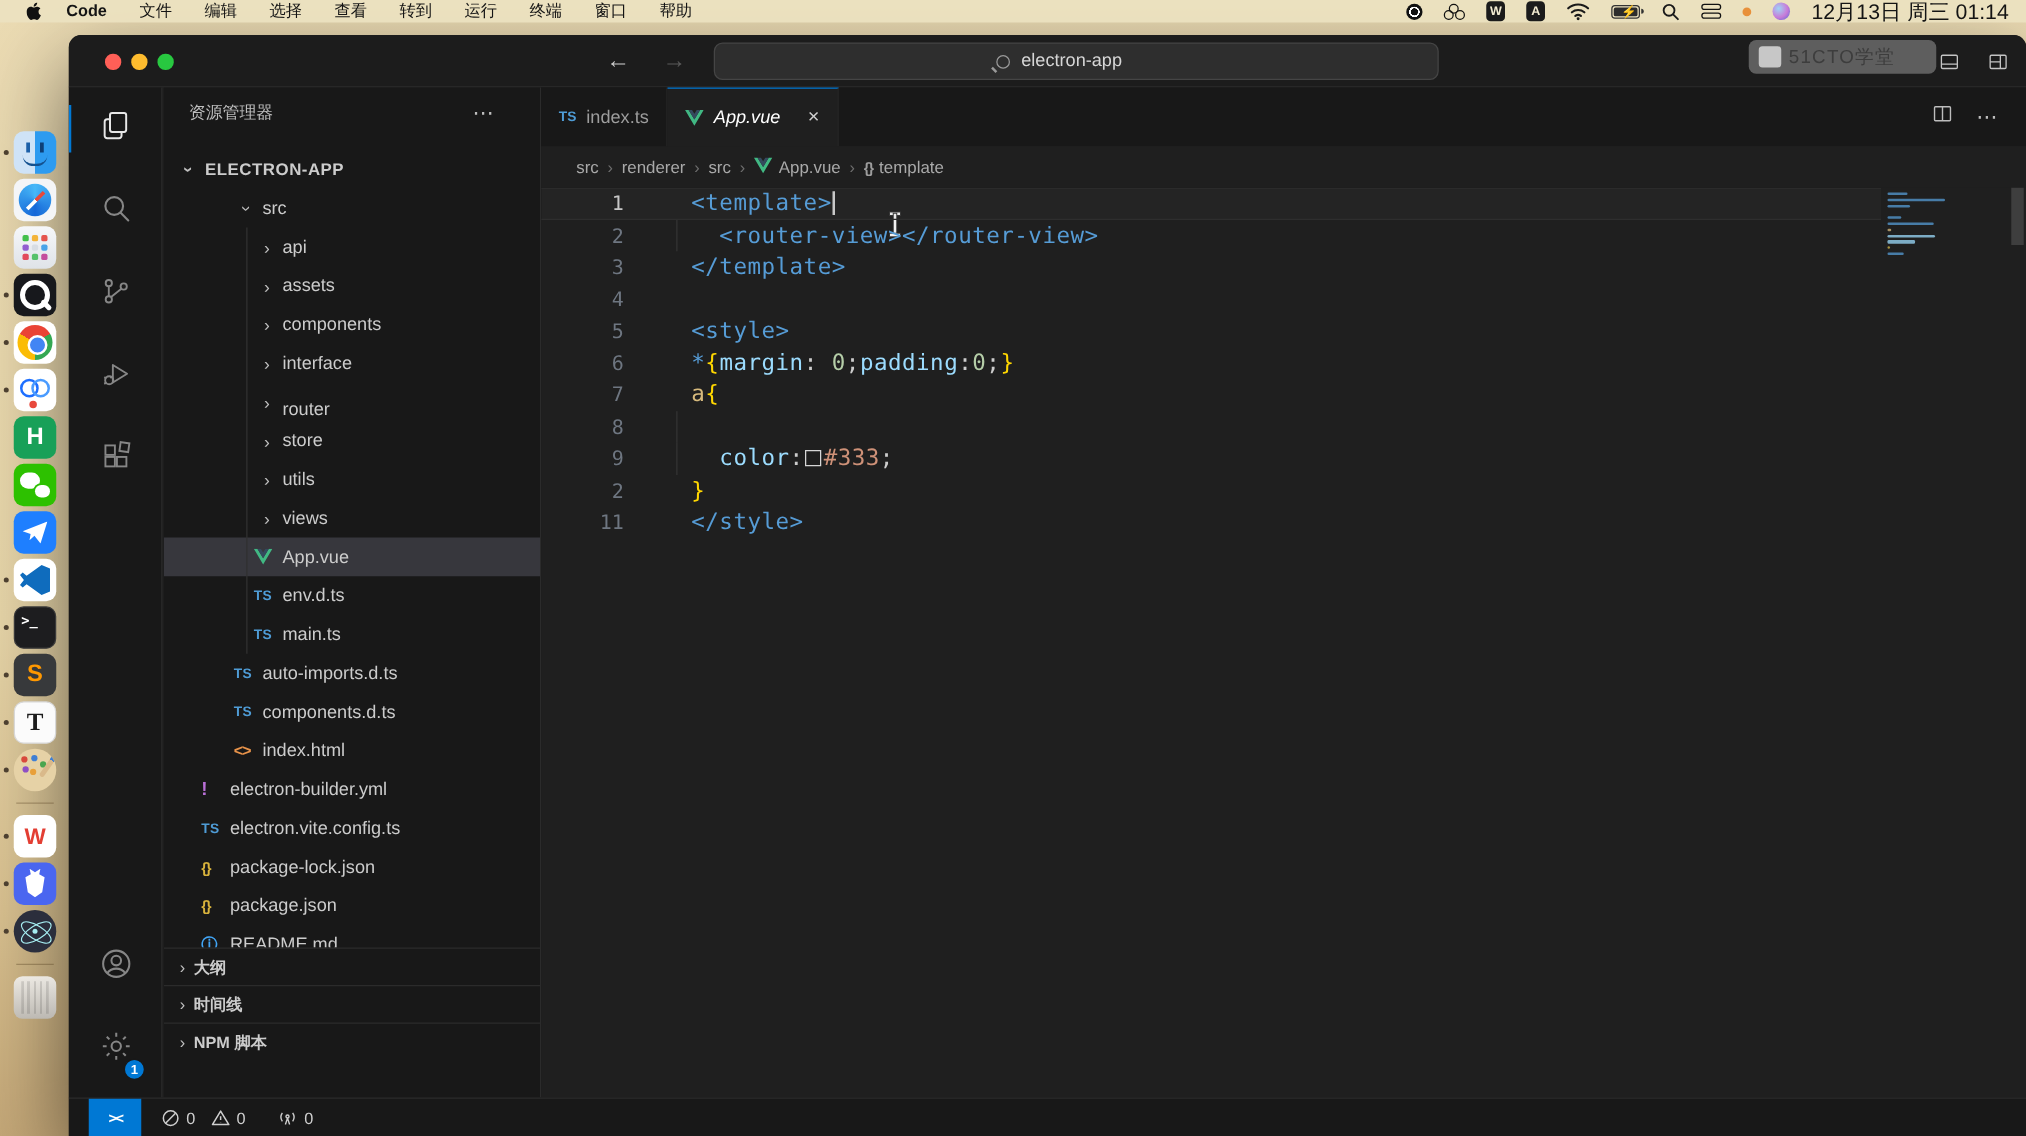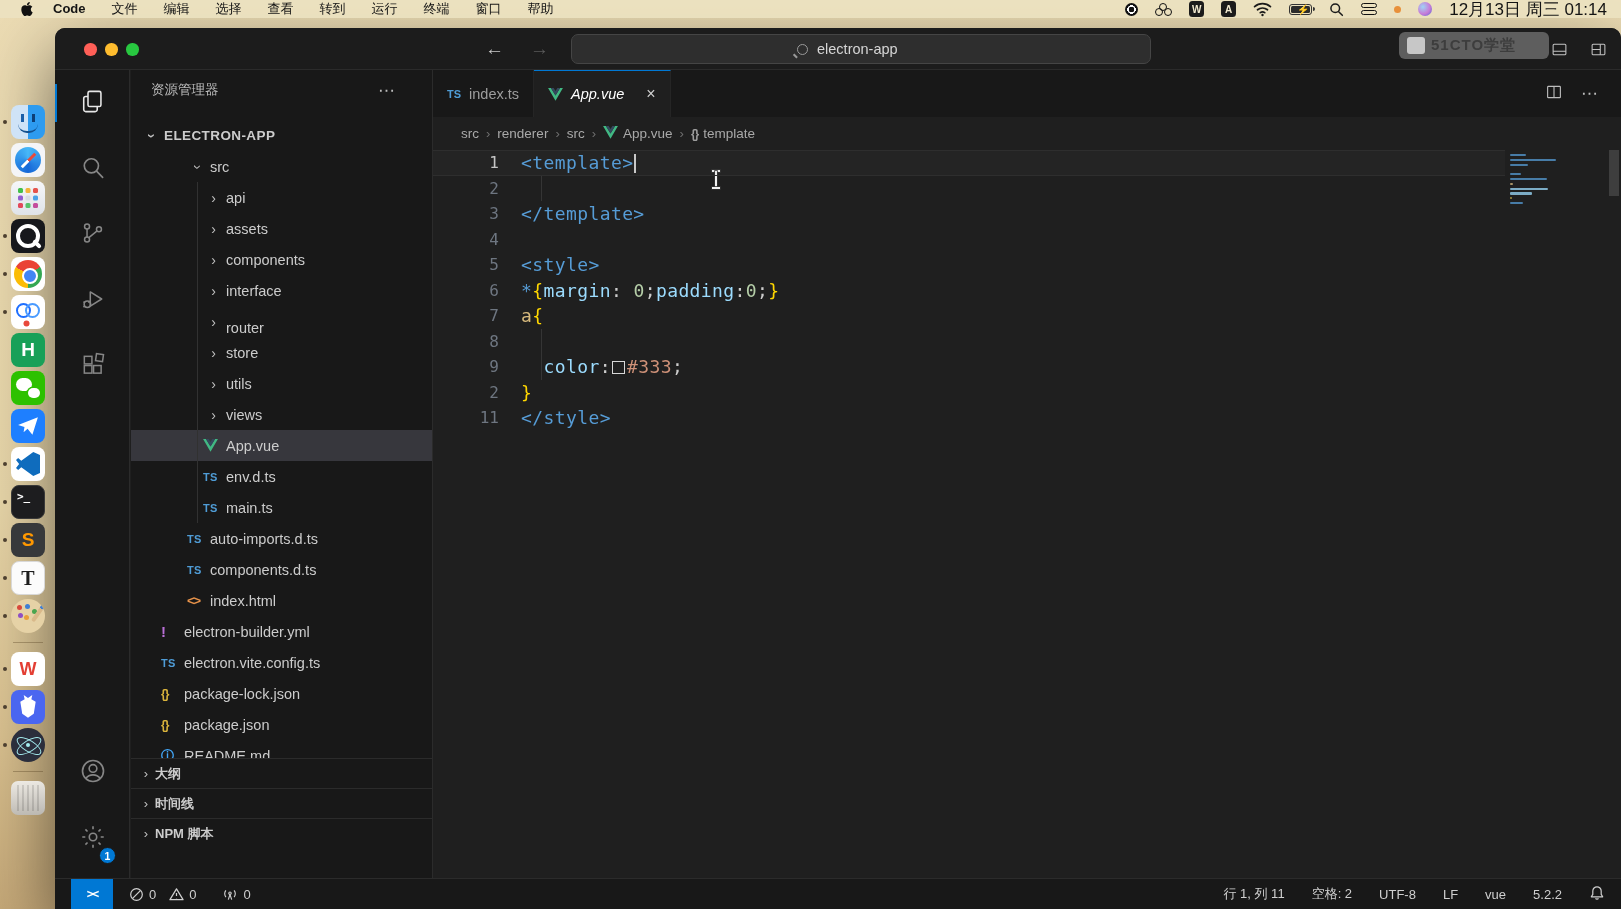--- a/index.html
+++ b/index.html
@@ -97,21 +97,21 @@
   .searchbox{position:absolute;left:516px;top:6px;width:580px;height:30px;background:#2e2e2e;border:1px solid #454545;border-radius:7px;
     display:flex;align-items:center;justify-content:center;gap:7px;}
   .searchbox input{background:transparent;border:none;outline:none;color:#d6d6d6;font-size:14.5px;font-family:"Liberation Sans",sans-serif;width:110px;}
   .mag{width:11px;height:11px;border:1.6px solid #9a9a9a;border-radius:50%;position:relative;flex:none;}
   .mag:after{content:"";position:absolute;width:5px;height:1.6px;background:#9a9a9a;left:-5px;top:10px;transform:rotate(45deg);}
   .tb-icons{position:absolute;right:14px;top:0;height:42px;display:flex;align-items:center;gap:22px;color:#c4c4c4;}
   .tb-icons svg{display:block;}
   .watermark{position:absolute;right:72px;top:4px;width:150px;height:27px;background:rgba(150,150,150,.55);border-radius:6px;
     display:flex;align-items:center;gap:6px;padding:0 8px;z-index:5;}
   .watermark .chip{width:18px;height:17px;background:rgba(235,235,235,.75);border-radius:3px;}
-  .watermark .wm-text{font-weight:700;font-size:15px;color:#3d3d3d;letter-spacing:1px;white-space:nowrap;}
+  .watermark .wm-text{font-weight:400;font-size:15px;color:#3d3d3d;letter-spacing:1px;white-space:nowrap;}
   
   .wbody{position:absolute;left:0;top:42px;right:0;bottom:31px;}
   .activitybar{position:absolute;left:0;top:0;width:75px;height:100%;background:#181818;border-right:1px solid #2b2b2b;}
   .ab-icon{position:relative;width:75px;height:66px;display:flex;align-items:center;justify-content:center;color:#868686;}
   .ab-icon.active{color:#e7e7e7;}
   .ab-icon.active:before{content:"";position:absolute;left:0;top:14px;bottom:14px;width:2px;background:#0078d4;}
   .ab-bottom{position:absolute;left:0;bottom:6px;}
   .badge{position:absolute;right:14px;bottom:8px;width:17px;height:17px;border-radius:50%;background:#0078d4;color:#fff;
     font-size:10.5px;font-weight:700;display:flex;align-items:center;justify-content:center;border:1.5px solid #181818;}
   .sidebar{position:absolute;left:76px;top:0;width:302px;height:100%;background:#181818;border-right:1px solid #2b2b2b;overflow:hidden;}
@@ -148,21 +148,21 @@
   .breadcrumbs{position:absolute;left:0;top:47px;right:0;height:33px;display:flex;align-items:center;padding-left:28px;
     font-size:13.5px;color:#a9a9a9;gap:7px;background:#1f1f1f;}
   .bc-sep{color:#6e6e6e;font-size:13px;}
   .bc-item{display:inline-flex;align-items:center;gap:5px;}
   .bc-braces{color:#9d9d9d;font-weight:700;font-size:12px;letter-spacing:-1px;}
   .codearea{position:absolute;left:0;top:80px;right:0;bottom:0;overflow:hidden;}
   .cl{position:absolute;left:0;right:116px;height:25.5px;}
   .cl.current{background:rgba(130,130,130,.055);box-shadow:inset 0 1px 0 #2e2e2e,inset 0 -1px 0 #2e2e2e;}
   .ln{position:absolute;left:0;width:66px;text-align:right;color:#6e7681;font:16px/25.5px "DejaVu Sans Mono",monospace;}
   .cl.current .ln{color:#c6c6c6;}
-  .ct{position:absolute;left:88px;top:0;white-space:pre;font:18px/25.5px "DejaVu Sans Mono",monospace;letter-spacing:.4px;color:#cccccc;}
+  .ct{position:absolute;left:120px;top:0;white-space:pre;font:18px/25.5px "DejaVu Sans Mono",monospace;letter-spacing:.4px;color:#cccccc;}
   .s-tag{color:#569cd6;}.s-prop{color:#9cdcfe;}.s-num{color:#b5cea8;}.s-str{color:#ce9178;}
   .s-brace{color:#ffd700;}.s-sel{color:#d7ba7d;}.s-plain{color:#cccccc;}
   .swatch{display:inline-block;width:13px;height:13px;border:1.3px solid #d7d7d7;background:#1f1f1f;vertical-align:-1px;margin:0 2px 0 1px;}
   .caret{display:inline-block;width:2px;height:19px;background:#c8c8c8;vertical-align:-4px;margin-left:1px;}
   .indent-guide{position:absolute;left:108px;top:0;bottom:0;width:1px;background:#353535;}
   .ibeam{position:absolute;left:278px;top:21px;width:10px;height:17px;}
   .ibeam i{position:absolute;left:4px;top:0;bottom:0;width:2px;background:#f2f2f2;box-shadow:0 0 0 .8px #333;}
   .ibeam:before,.ibeam:after{content:"";position:absolute;left:1px;width:8px;height:2px;background:#f2f2f2;box-shadow:0 0 0 .8px #333;}
   .ibeam:before{top:-1px;} .ibeam:after{bottom:-1px;}
   .minimap{position:absolute;left:1073px;top:0;width:90px;height:100%;}
@@ -592,20 +592,21 @@
           <div class="vscroll">
               <div class="vthumb"></div>
             </div>
         <div class="cl current" style="top: 0px;">
               <span class="ln">1</span>
               <span class="ct"><span class="s-tag">&lt;template&gt;</span><span class="caret"></span></span>
             </div>
             <div class="cl" style="top: 25.5px;">
               <span class="ln">2</span>
               <span class="indent-guide"></span>
+              <span class="ct"><span class="s-plain">  </span><span class="s-tag">&lt;router-view&gt;&lt;/router-view&gt;</span></span>
             </div>
             <div class="cl" style="top: 51px;">
               <span class="ln">3</span>
               <span class="ct"><span class="s-tag">&lt;/template&gt;</span></span>
             </div>
             <div class="cl" style="top: 76.5px;">
               <span class="ln">4</span>
               <span class="ct"></span>
             </div>
             <div class="cl" style="top: 102px;">
@@ -656,27 +657,15 @@
         <span>0</span>
       </div>
       <div class="sb-group" style="margin-left:26px;">
         <svg viewBox="0 0 16 16" width="16" height="15" fill="none" stroke="#cfcfcf" stroke-width="1.2">
             <path d="M3.6 3.6a6.3 6.3 0 0 0 0 7.2M12.4 3.6a6.3 6.3 0 0 1 0 7.2"></path>
             <circle cx="8" cy="6.6" r="1.3"></circle>
             <path d="M8 8l-1.8 5.4M8 8l1.8 5.4"></path>
           </svg>
         <span>0</span>
       </div>
-      <div class="status-right" id="status-right">
-          <span class="sr-item">行 1, 列 11</span>
-          <span class="sr-item">空格: 2</span>
-          <span class="sr-item">UTF-8</span>
-          <span class="sr-item">LF</span>
-          <span class="sr-item">vue</span>
-          <span class="sr-item">5.2.2</span>
-          <span><svg viewBox="0 0 16 16" width="16" height="16" fill="none" stroke="#cfcfcf" stroke-width="1.2">
-              <path d="M8 1.8a4.2 4.2 0 0 0-4.2 4.2v3.4L2.3 11.8h11.4L12.2 9.4V6A4.2 4.2 0 0 0 8 1.8z" stroke-linejoin="round"></path>
-              <path d="M6.6 13.2a1.5 1.5 0 0 0 2.8 0"></path>
-            </svg></span>
-        </div>
     </div>
   </div>
 </div>
 
 </body></html>

